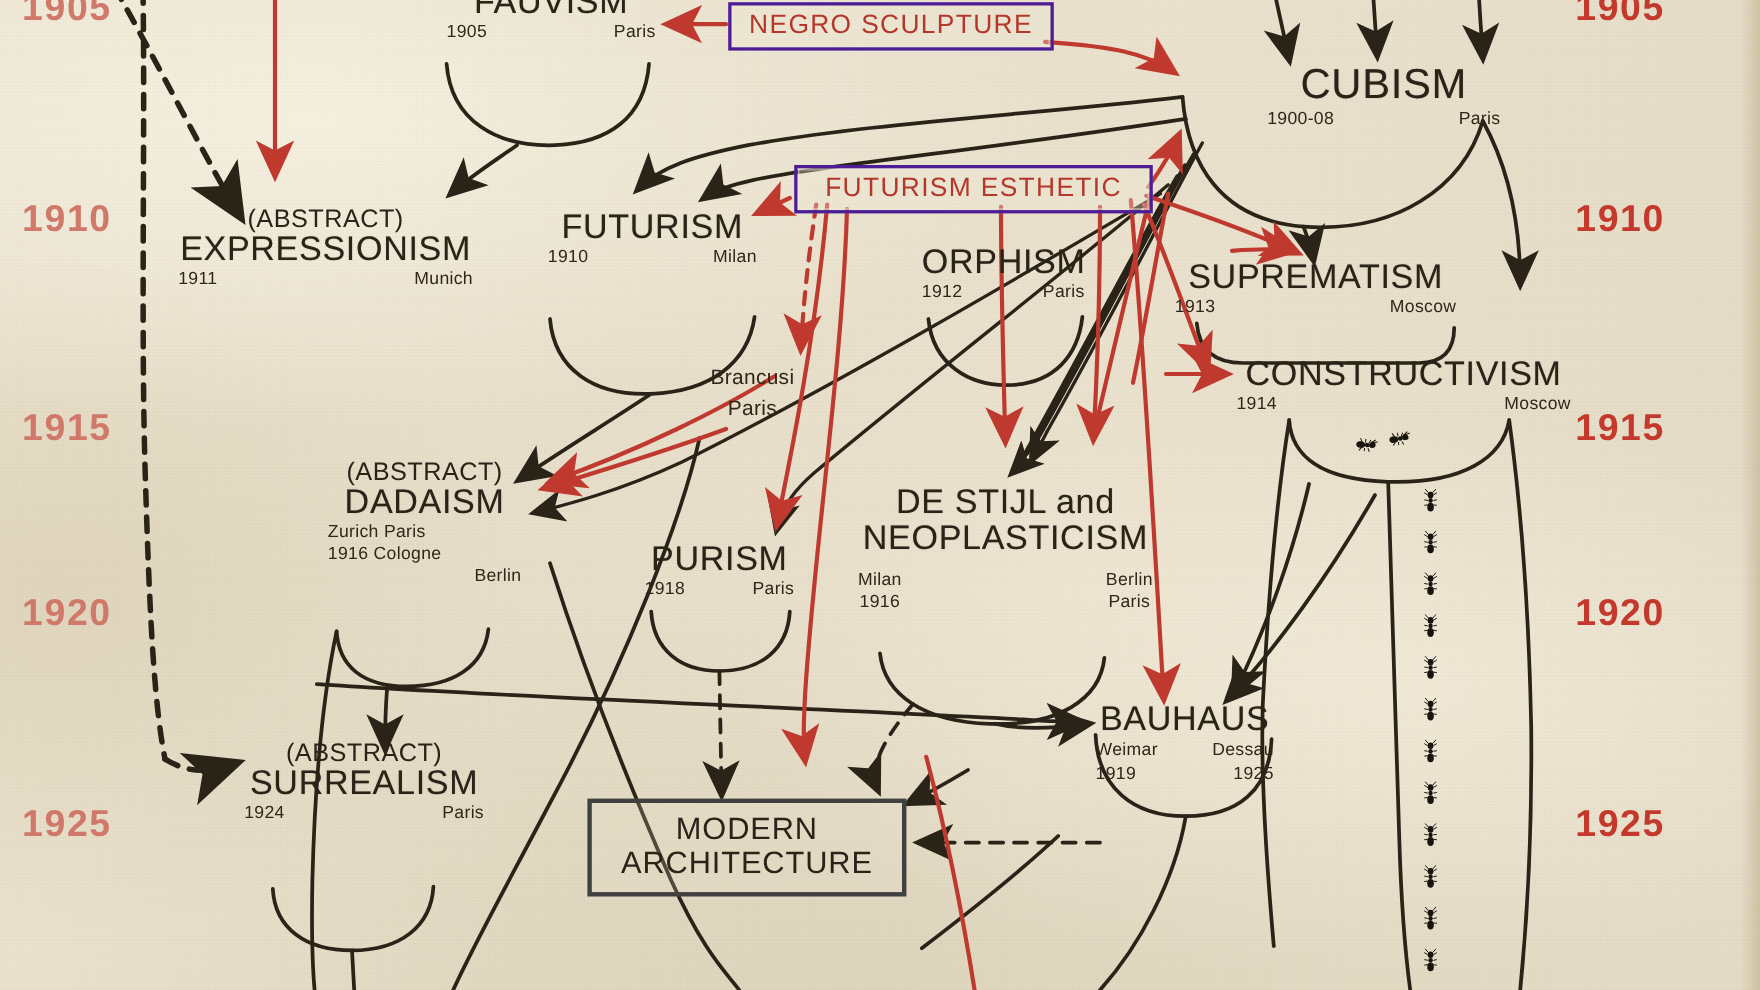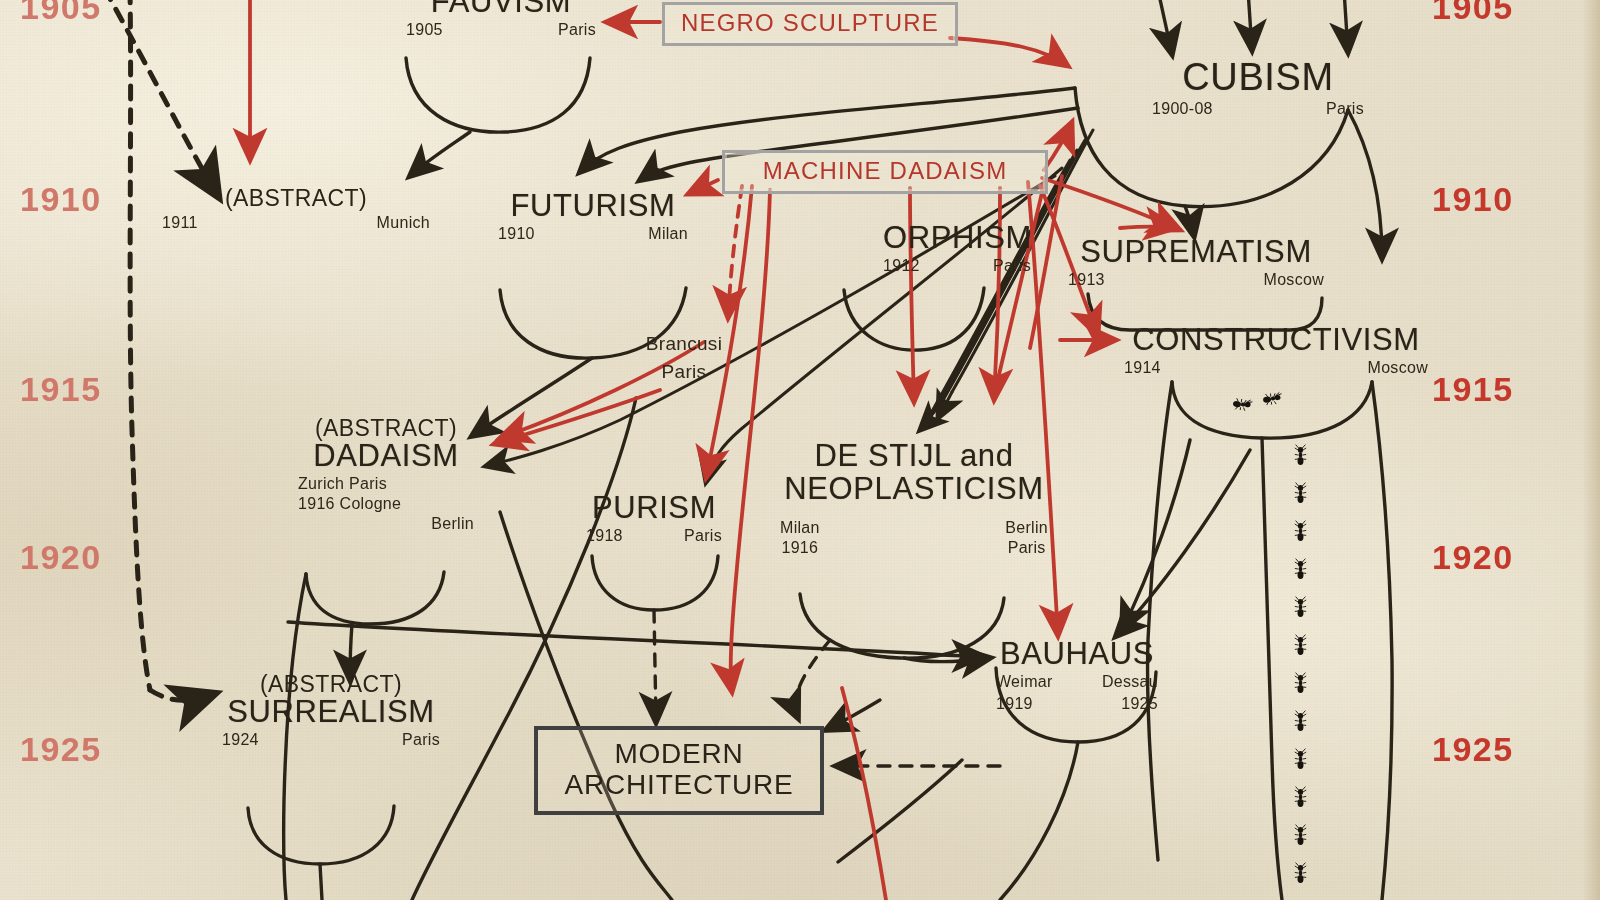--- a/index.html
+++ b/index.html
@@ -53,21 +53,21 @@
     color:#2f2719;font-size:16px;letter-spacing:.3px;line-height:1.25;
     margin-top:3px;
   }
   .meta span{display:block;}
   .meta.stack{display:block;text-align:left;}
   .meta-row{display:flex;justify-content:space-between;gap:26px;}
 
   
   .redbox{
     position:absolute;
-    border:3px solid #a3a3a3;
+    border:3px solid #4c1d95;
     background:rgba(238,231,212,.35);
     color:#b5372c;
     font-size:24px;
     letter-spacing:1.2px;
     padding:4px 14px 6px;
     text-align:center;
     box-shadow:inset 0 0 0 2px rgba(238,231,212,.45);
   }
   
   .blackbox{
@@ -253,56 +253,57 @@
   <div class="year right" style="top:180px">1910</div>
   <div class="year right" style="top:370px">1915</div>
   <div class="year right" style="top:538px">1920</div>
   <div class="year right" style="top:730px">1925</div>
 
   <div class="redbox" style="left:662px;top:2px;width:262px;">
     <span>NEGRO SCULPTURE</span>
   </div>
 
   <div class="redbox" style="left:722px;top:150px;width:292px;">
-    <span>MACHINE DADAISM</span>
+    <span>FUTURISM ESTHETIC</span>
   </div>
 
   <div class="node" style="left:406px;top:-14px;width:190px;">
     <div class="title">FAUVISM</div>
     <div class="meta">
       <span>1905</span>
       <span>Paris</span>
     </div>
   </div>
 
   <div class="node" style="left:1152px;top:58px;width:212px;">
     <div class="title" style="font-size:38px">CUBISM</div>
     <div class="meta">
       <span>1900-08</span>
       <span>Paris</span>
     </div>
   </div>
 
   <div class="node" style="left:162px;top:186px;width:268px;">
     <div class="paren">(ABSTRACT)</div>
+    <div class="title">EXPRESSIONISM</div>
     <div class="meta">
       <span>1911</span>
       <span>Munich</span>
     </div>
   </div>
 
   <div class="node" style="left:498px;top:190px;width:190px;">
     <div class="title">FUTURISM</div>
     <div class="meta">
       <span>1910</span>
       <span>Milan</span>
     </div>
   </div>
 
-  <div class="node" style="left:838px;top:222px;width:148px;margin-left:45px;">
+  <div class="node" style="left:838px;top:222px;width:148px;">
     <div class="title">ORPHISM</div>
     <div class="meta">
       <span>1912</span>
       <span>Paris</span>
     </div>
   </div>
 
   <div class="node" style="left:1068px;top:236px;width:256px;">
     <div class="title">SUPREMATISM</div>
     <div class="meta">

